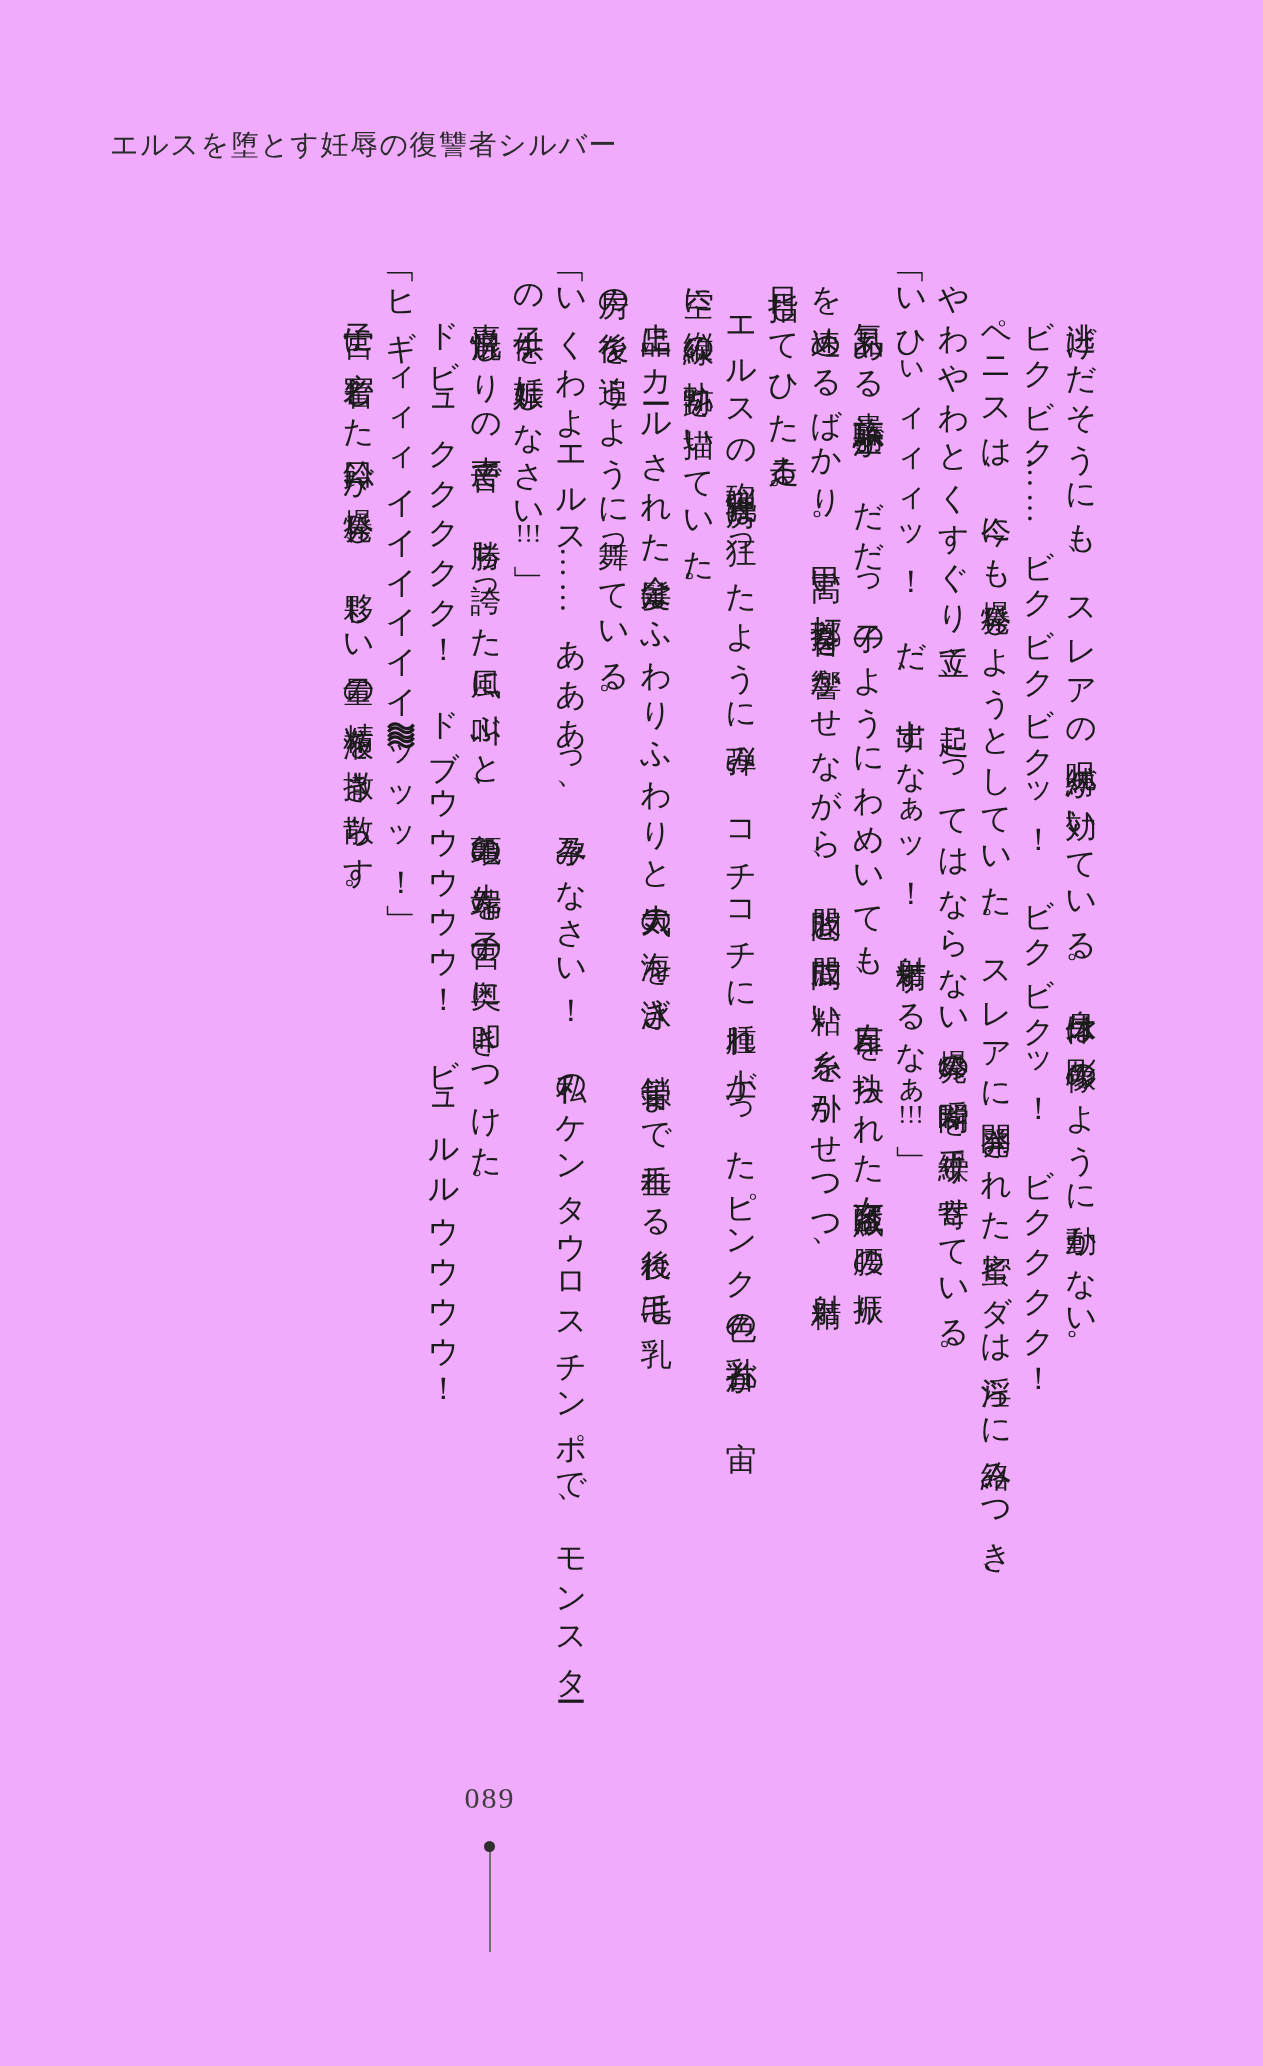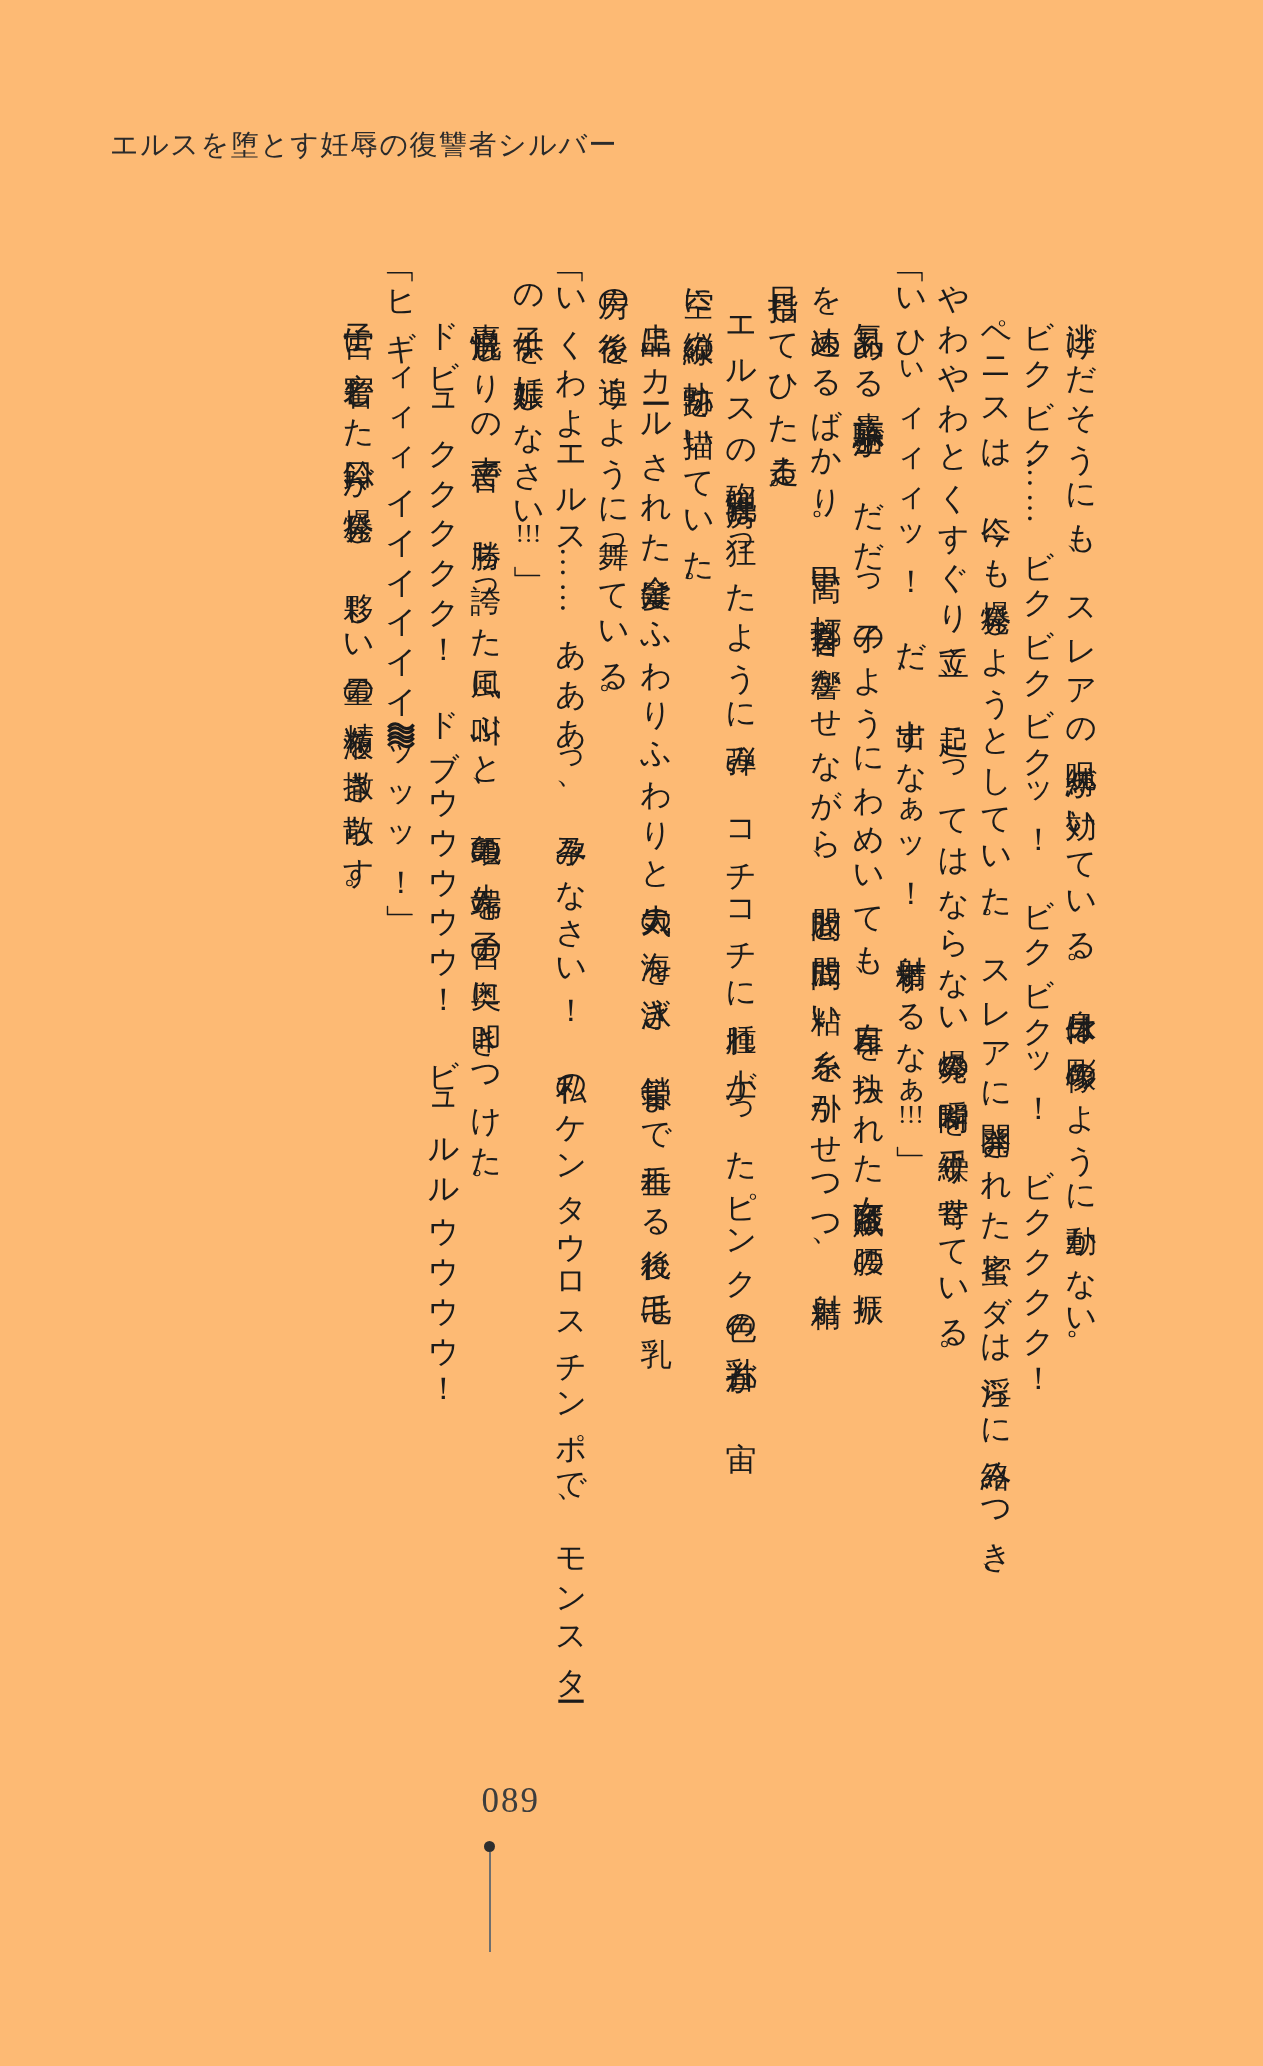--- a/index.html
+++ b/index.html
@@ -1,20 +1,20 @@
 <!DOCTYPE html>
 <html lang="ja"><head>
 <meta charset="utf-8">
 <style>
   html, body { margin: 0; padding: 0; background: #e8e8e8; }
   .page {
     position: relative;
     width: 1263px;
     height: 2066px;
-    background: #fdba74;
+    background: #f0abfc;
     font-family: "Liberation Serif", "DejaVu Serif", serif;
     overflow: hidden;
   }
   .running-header {
     position: absolute;
     left: 110px;
     top: 126px;
     font-size: 28px;
     letter-spacing: 1.5px;
     color: #2b2b2b;
@@ -43,22 +43,22 @@
     text-combine-upright: all;
     -webkit-text-combine: horizontal;
     letter-spacing: 0;
     font-size: 26px;
   }
   .page-number {
     position: absolute;
     left: 440px;
     top: 1781px;
     width: 100px;
-    text-align: right;
-    font-size: 35px;
+    text-align: center;
+    font-size: 30px;
     letter-spacing: 2px;
     color: #3d3d3d;
   }
   .footer-dot {
     position: absolute;
     left: 484px;
     top: 1841px;
     width: 11px;
     height: 11px;
     border-radius: 50%;

